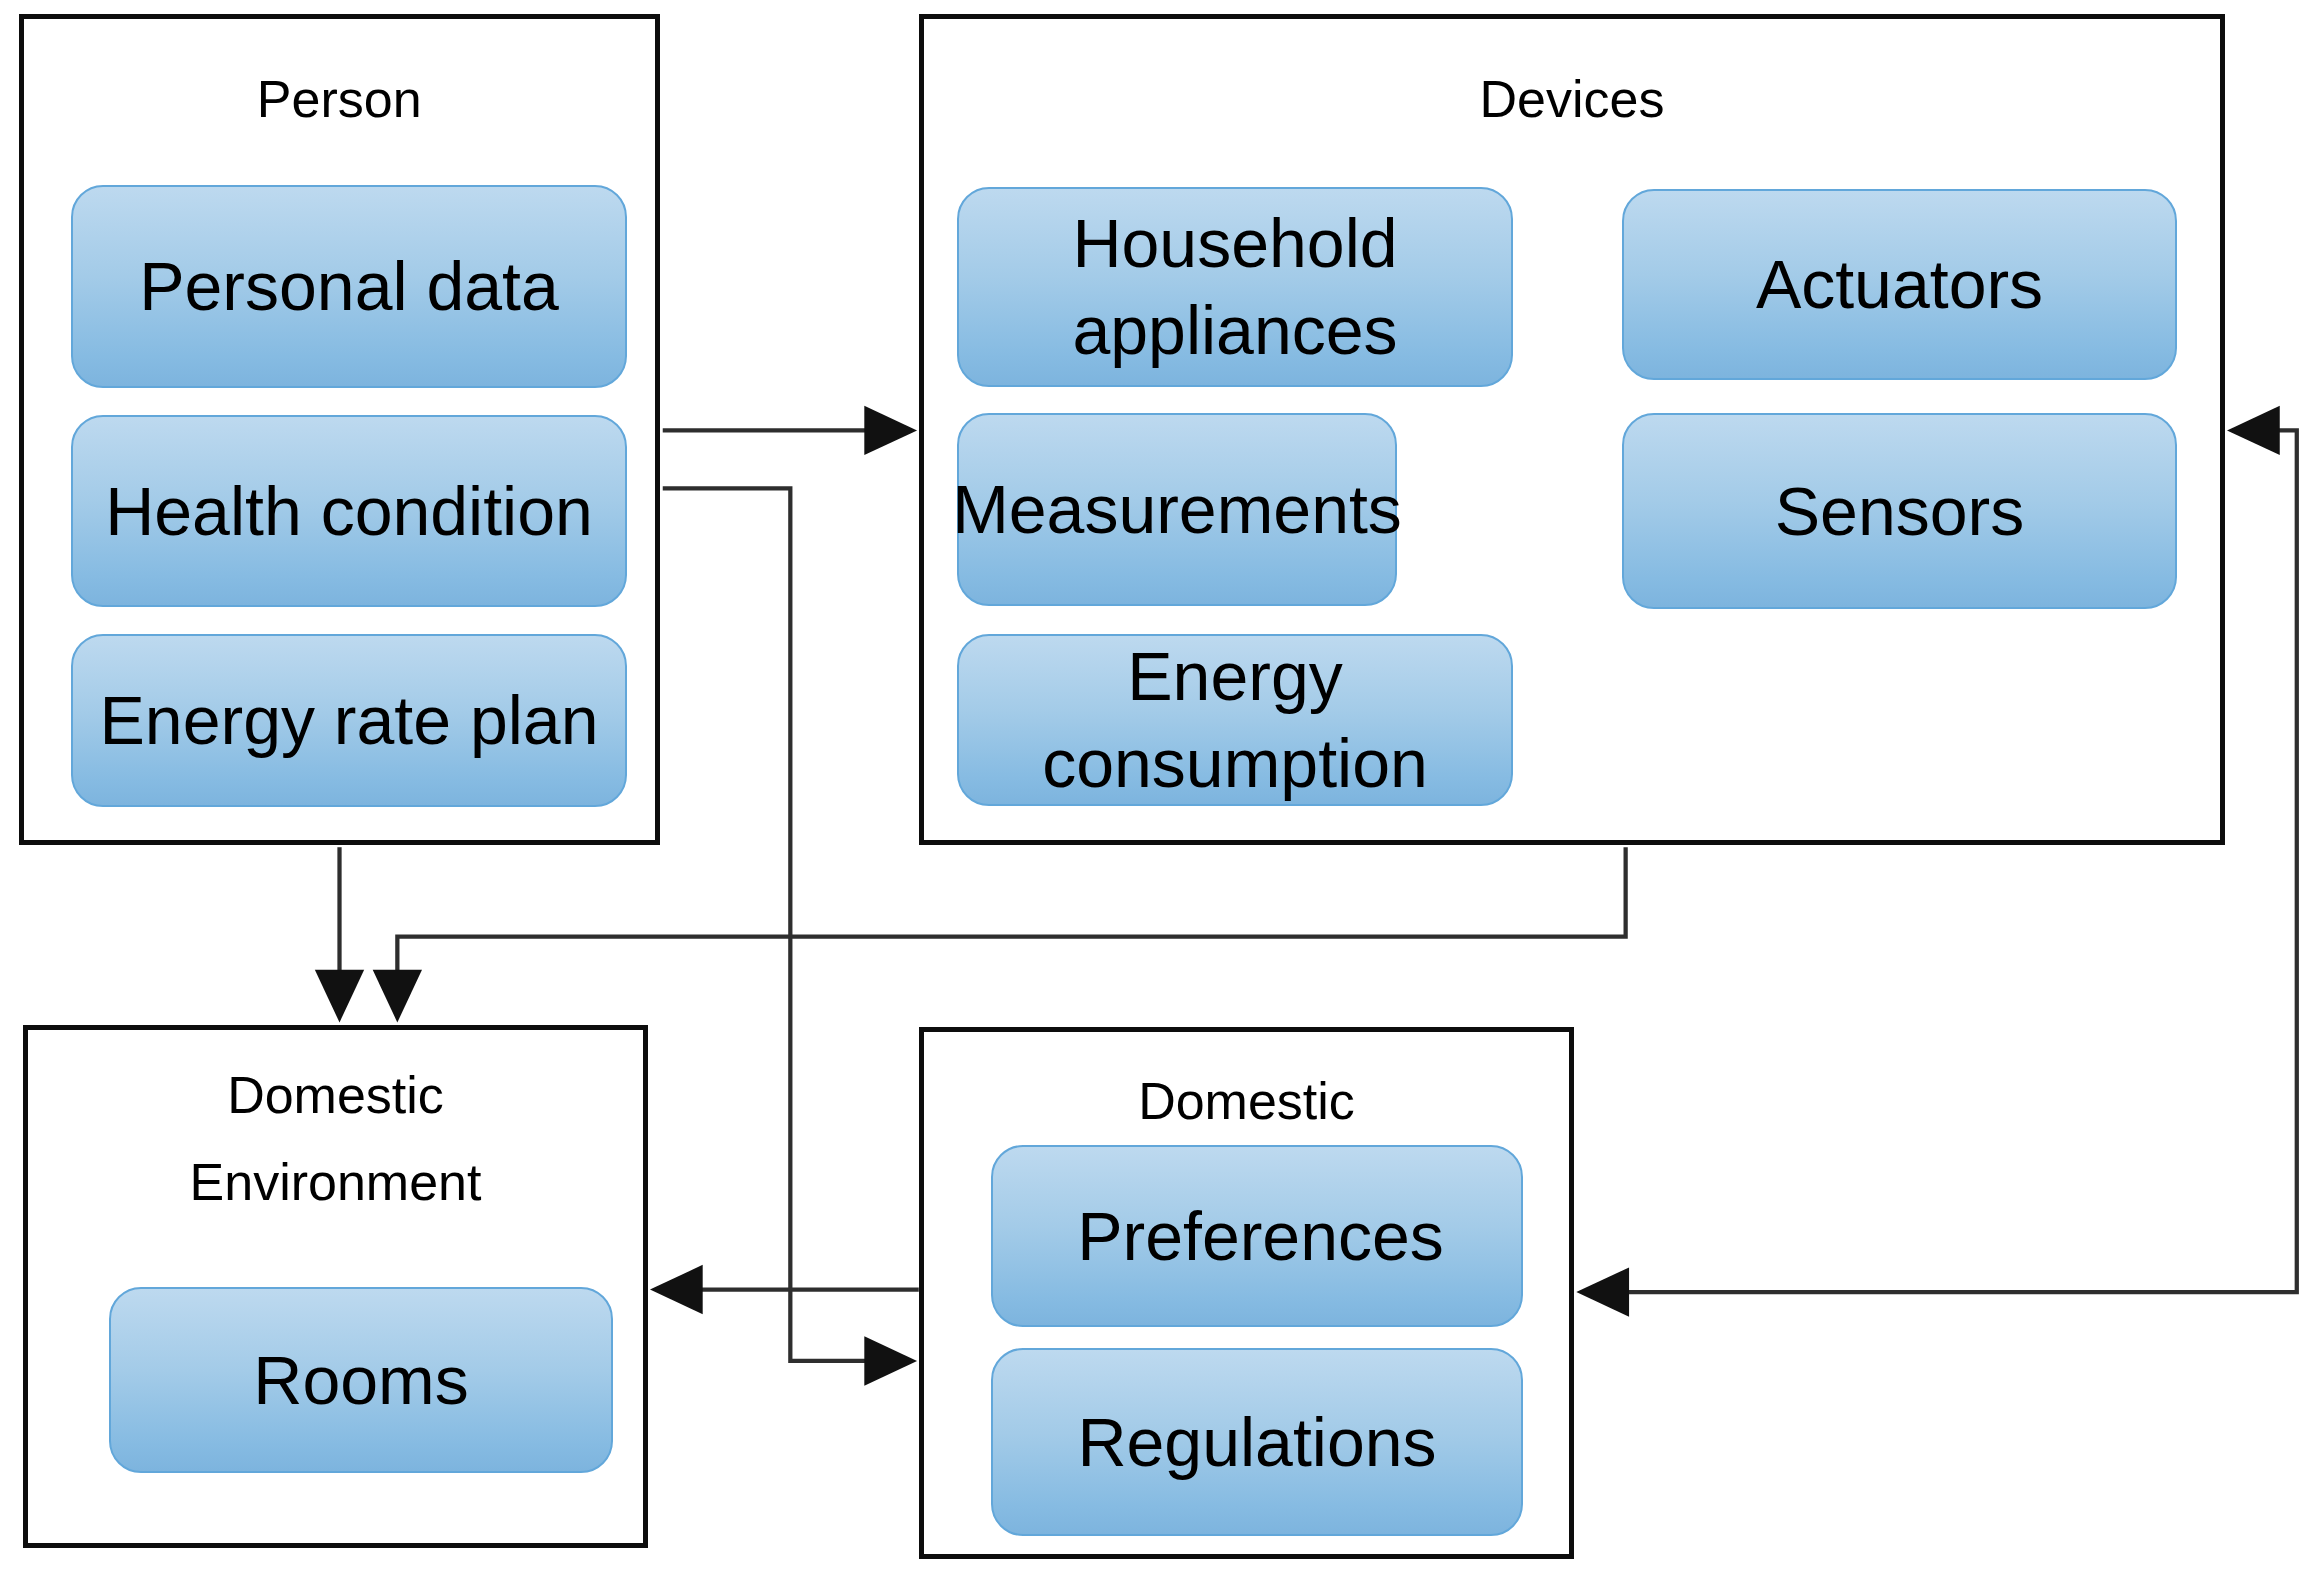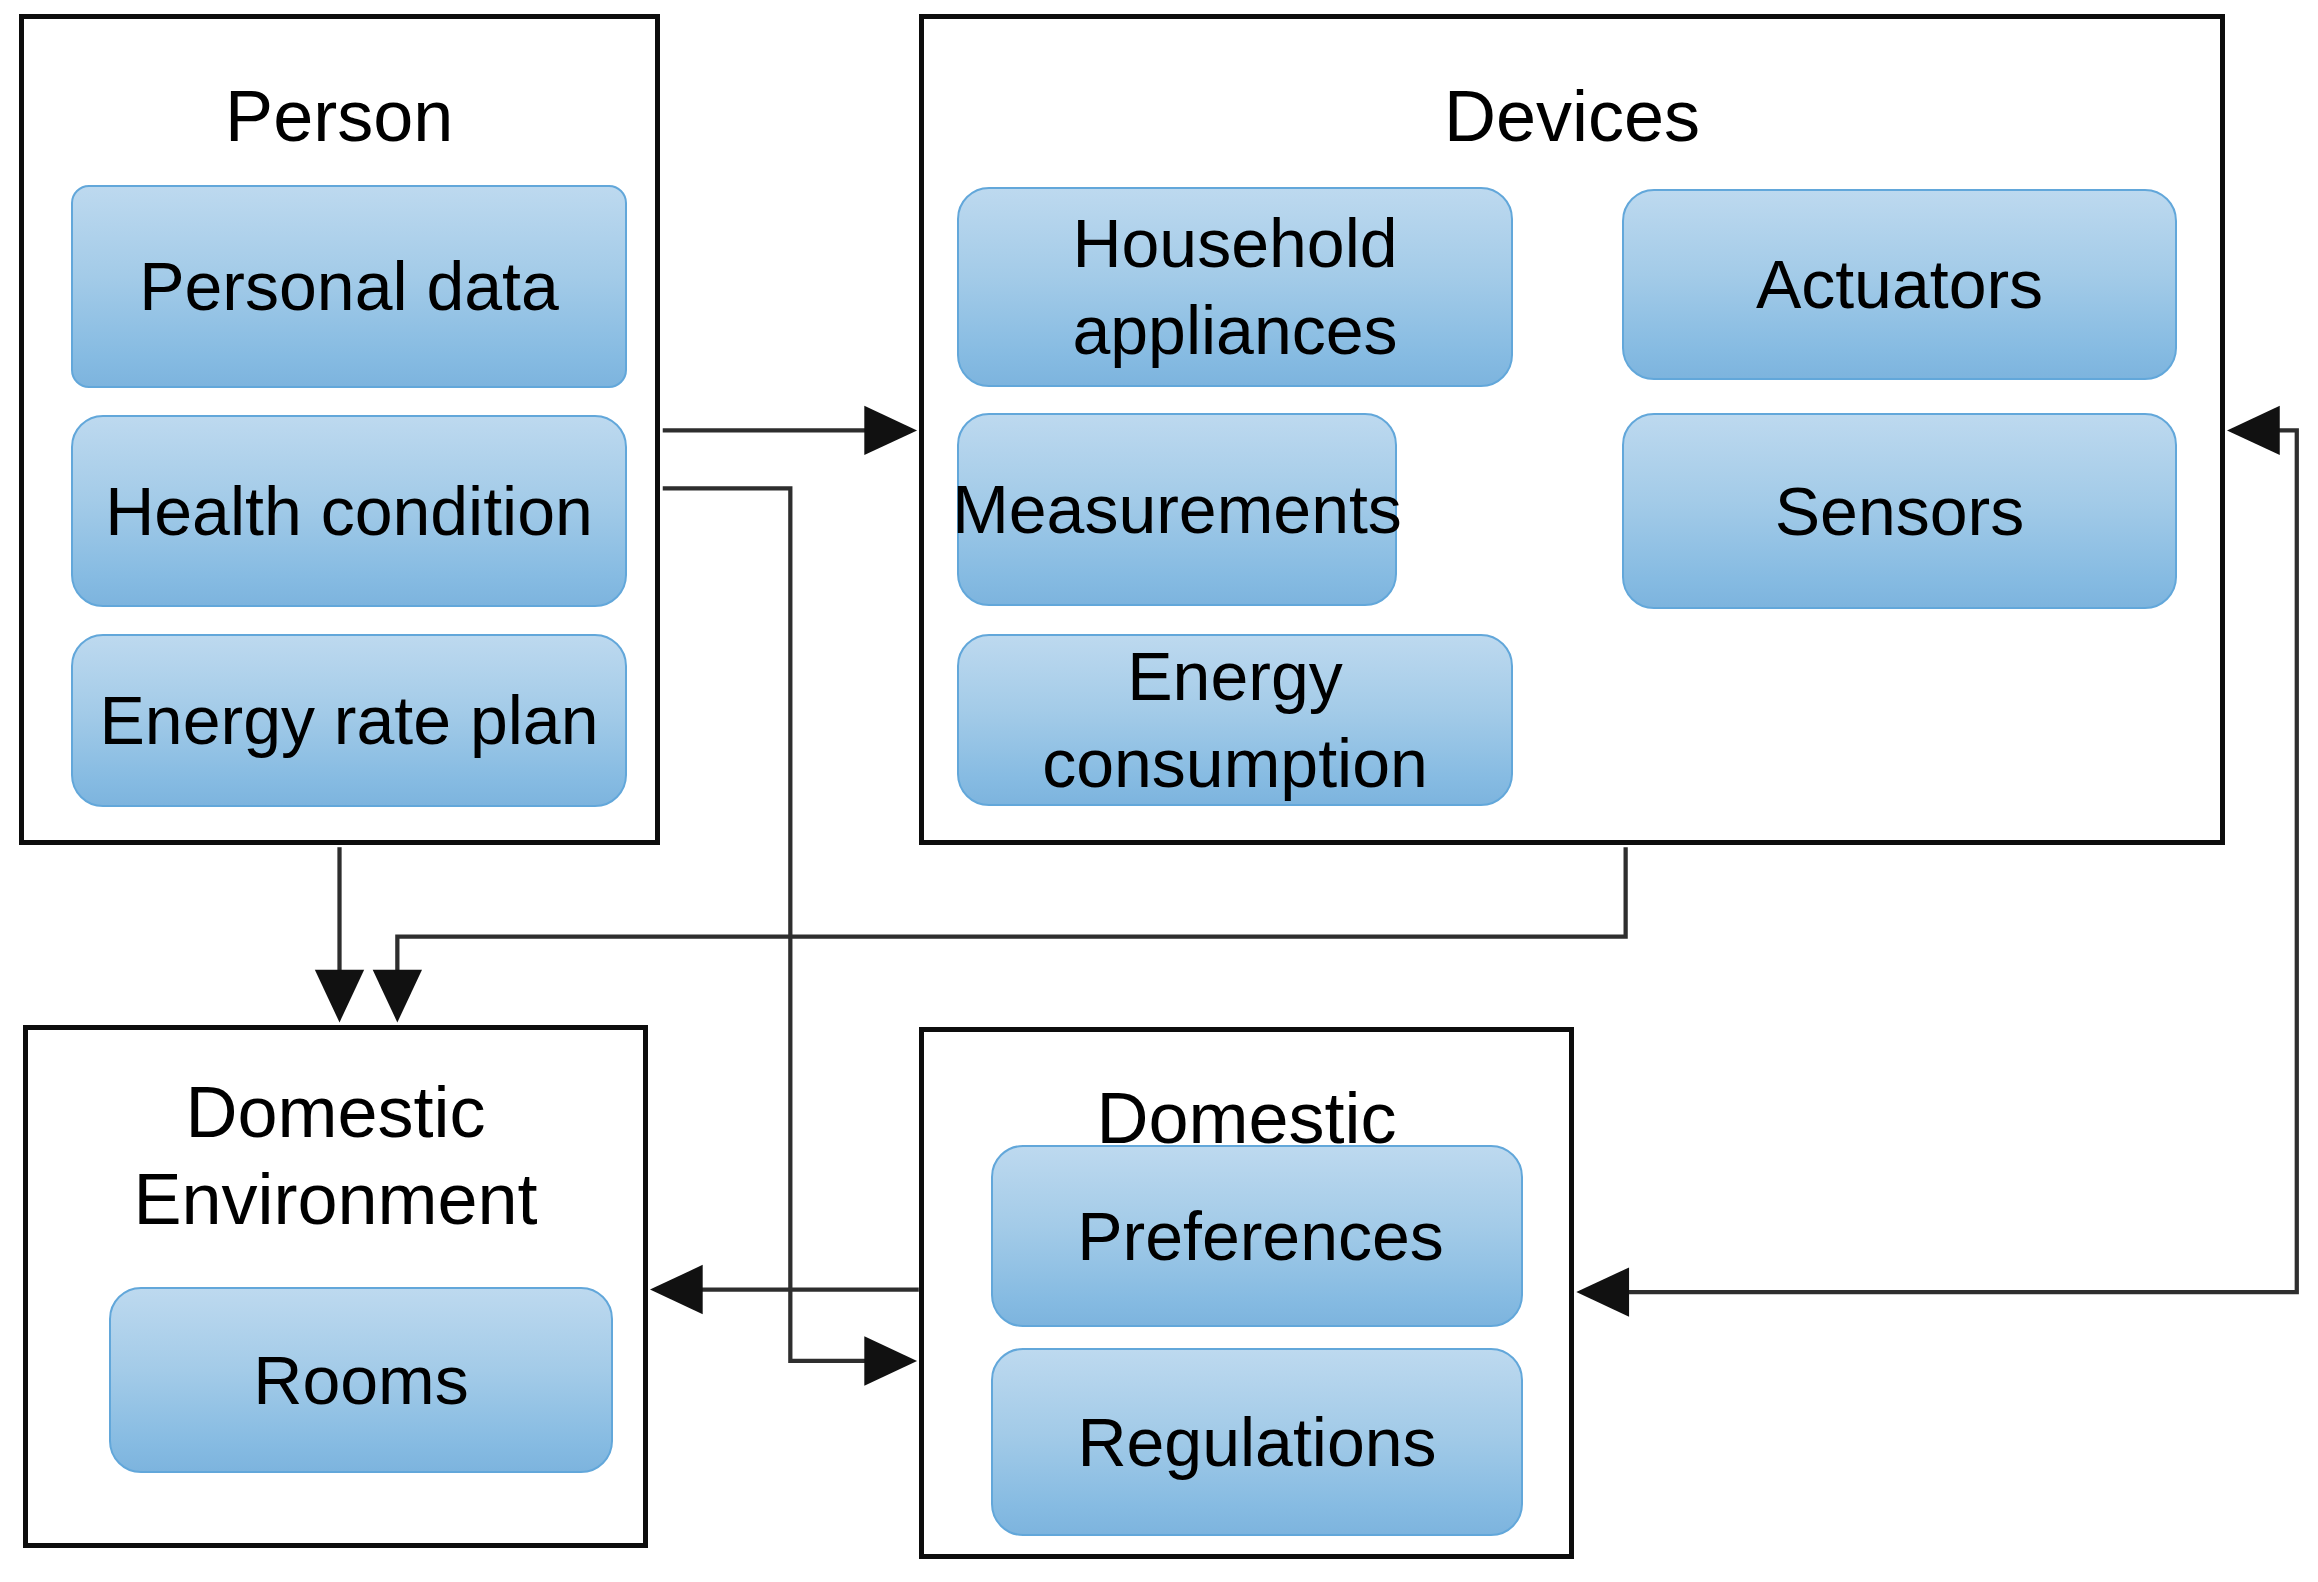--- a/index.html
+++ b/index.html
@@ -14,25 +14,24 @@
   .group{
     position:absolute;
     background:#ffffff;
     border:5.1px solid #0d0d0d;
     box-sizing:border-box;
   }
   .group-title{
     position:absolute;
     left:0; right:0;
     text-align:center;
-    font-size:72px;
+    font-size:52px;
     line-height:87px;
     color:#000000;
     white-space:pre-line;
-    margin-top:17px;
   }
   .node{
     position:absolute;
     box-sizing:border-box;
     border:2.6px solid #62a7da;
     border-radius:32px;
     background:linear-gradient(180deg,#bdd9ef 0%,#a3cbe8 45%,#86bbe2 85%,#7db4de 100%);
     display:flex;
     align-items:center;
     justify-content:center;
@@ -60,21 +59,21 @@
   }
 </style>
 </head>
 <body>
 
 <div id="canvas">
 
   <div class="group" style="left:18.7px;top:13.6px;width:641px;height:831px;">
     <div class="group-title" style="top:37px;">Person</div>
   </div>
-  <div class="node" style="left:71px;top:185px;width:556px;height:203px;border-radius:18px;">
+  <div class="node" style="left:71px;top:185px;width:556px;height:203px;">
     <span>Personal data</span>
   </div>
   <div class="node" style="left:71px;top:415px;width:556px;height:192px;">
     <span>Health condition</span>
   </div>
   <div class="node" style="left:71px;top:634px;width:556px;height:173px;">
     <span>Energy rate plan</span>
   </div>
 
   <div class="group" style="left:919px;top:13.6px;width:1306px;height:831px;">

